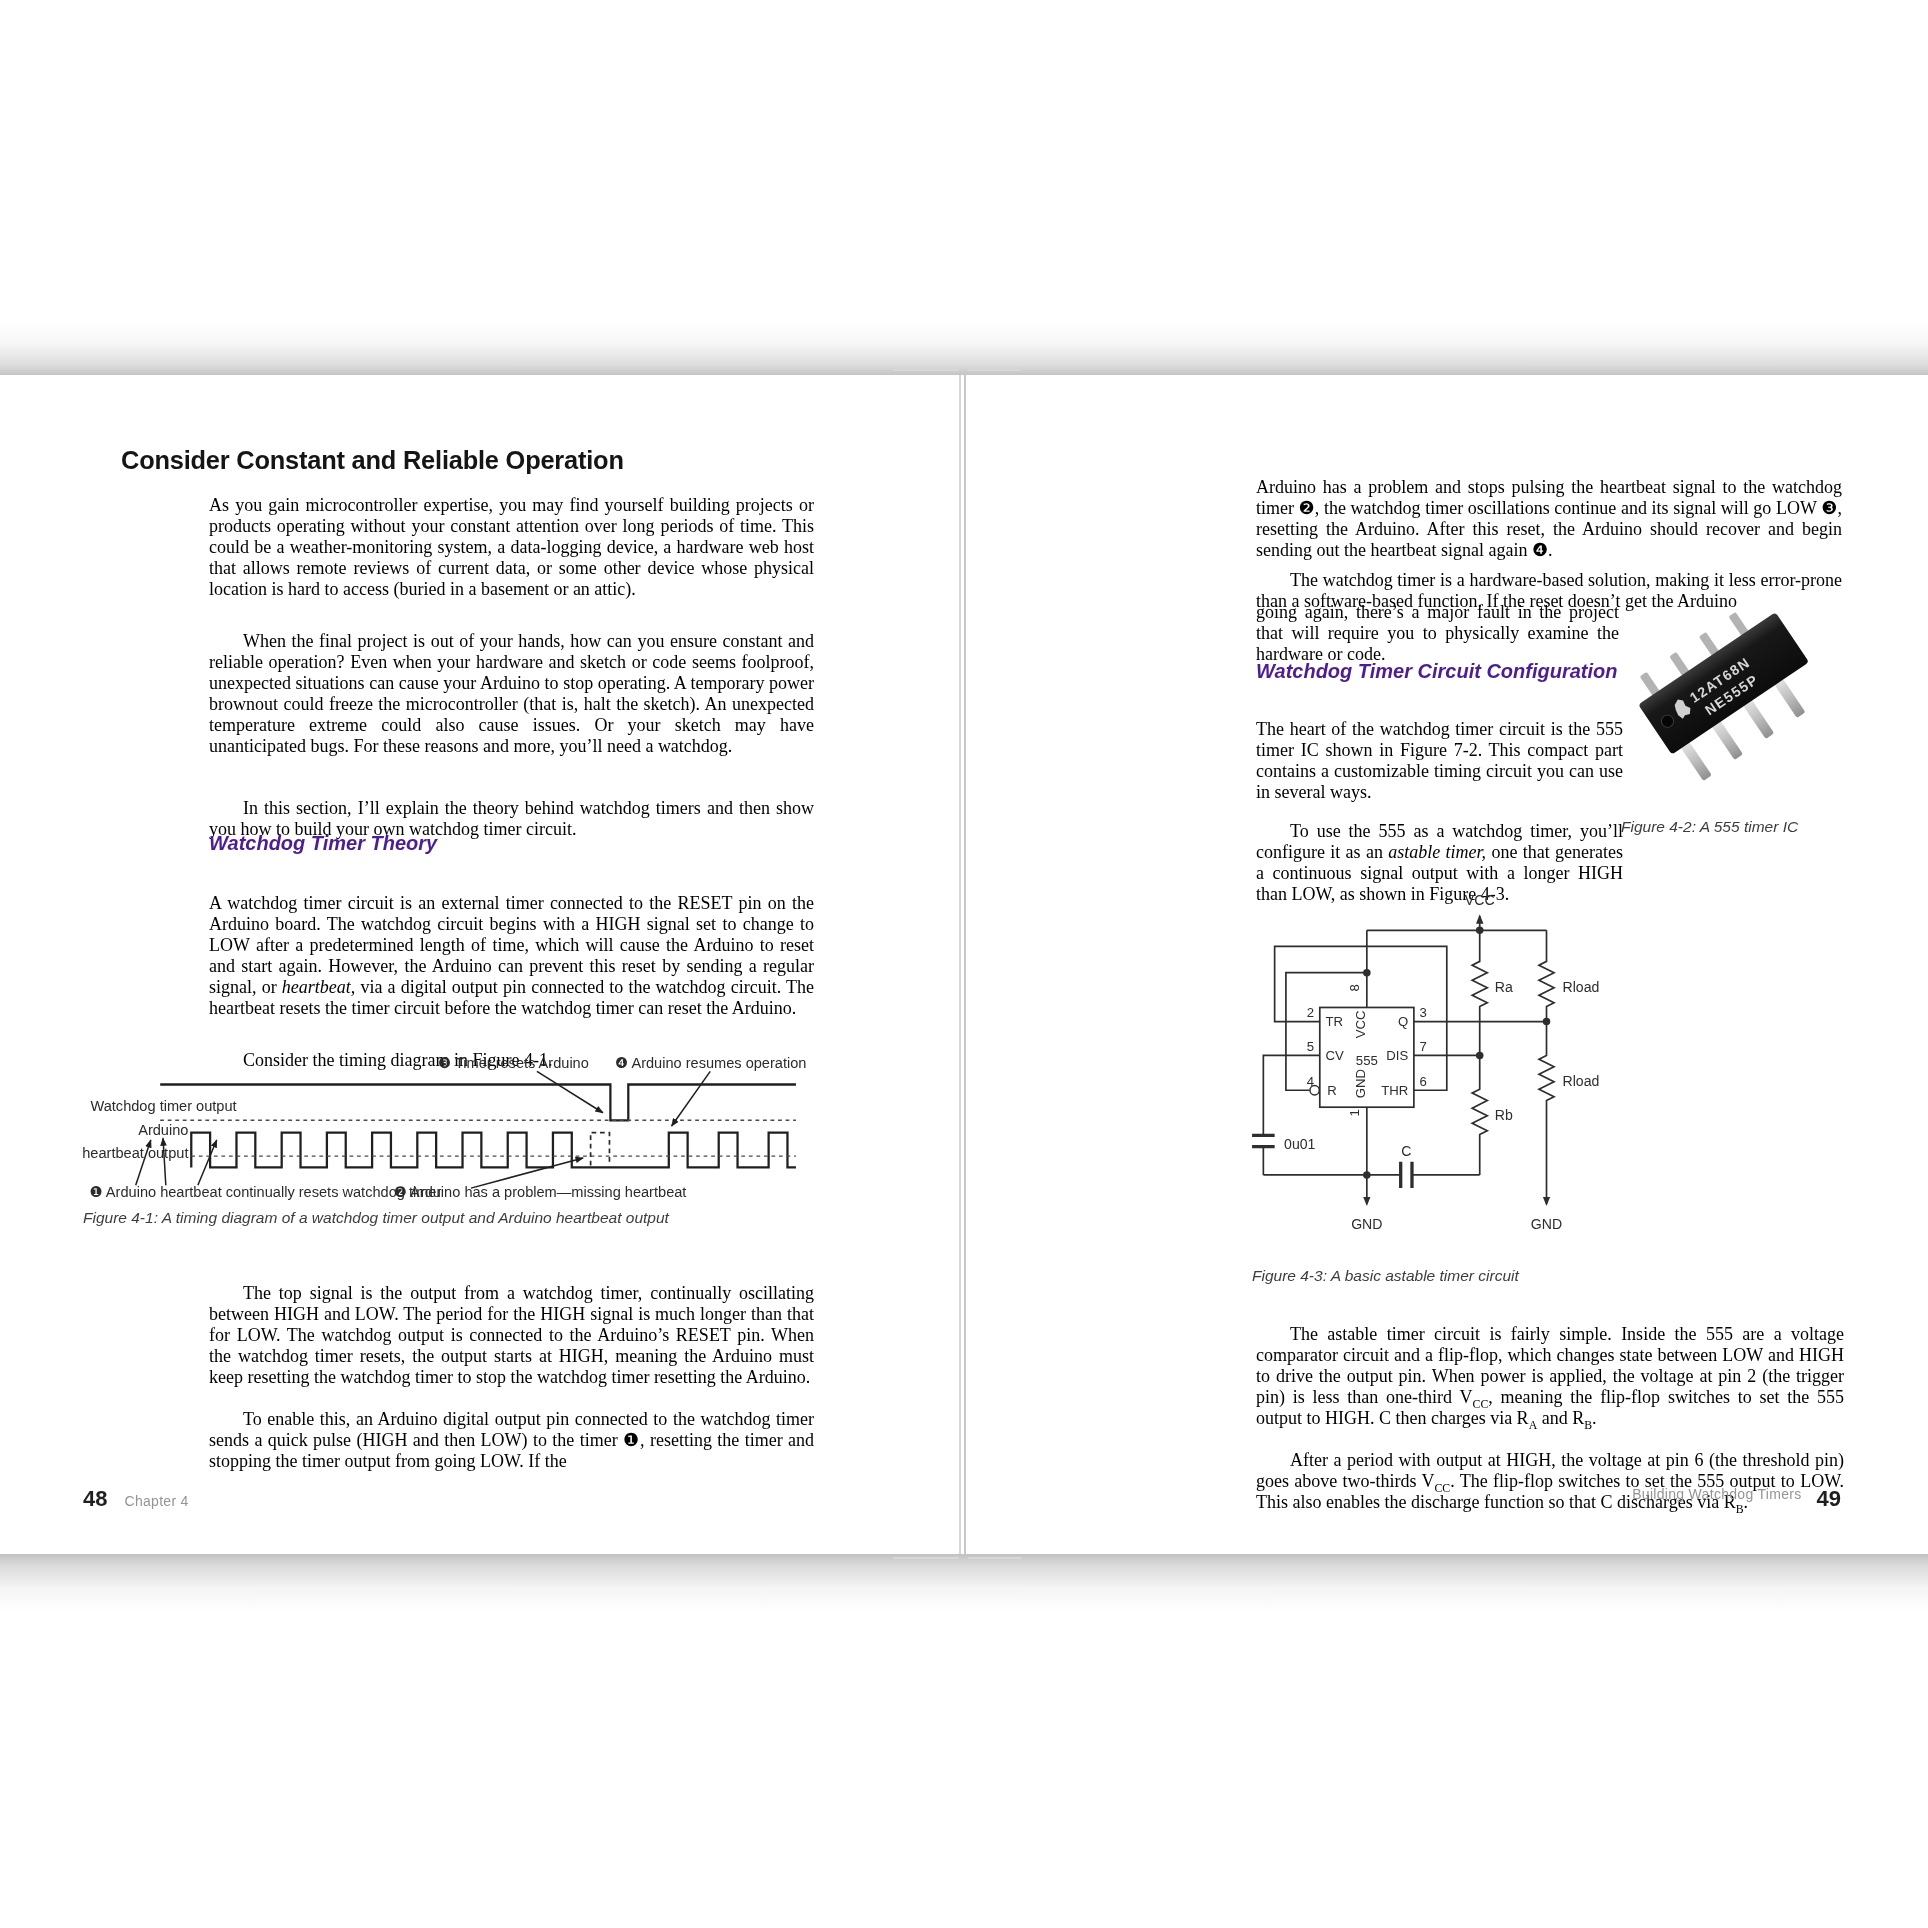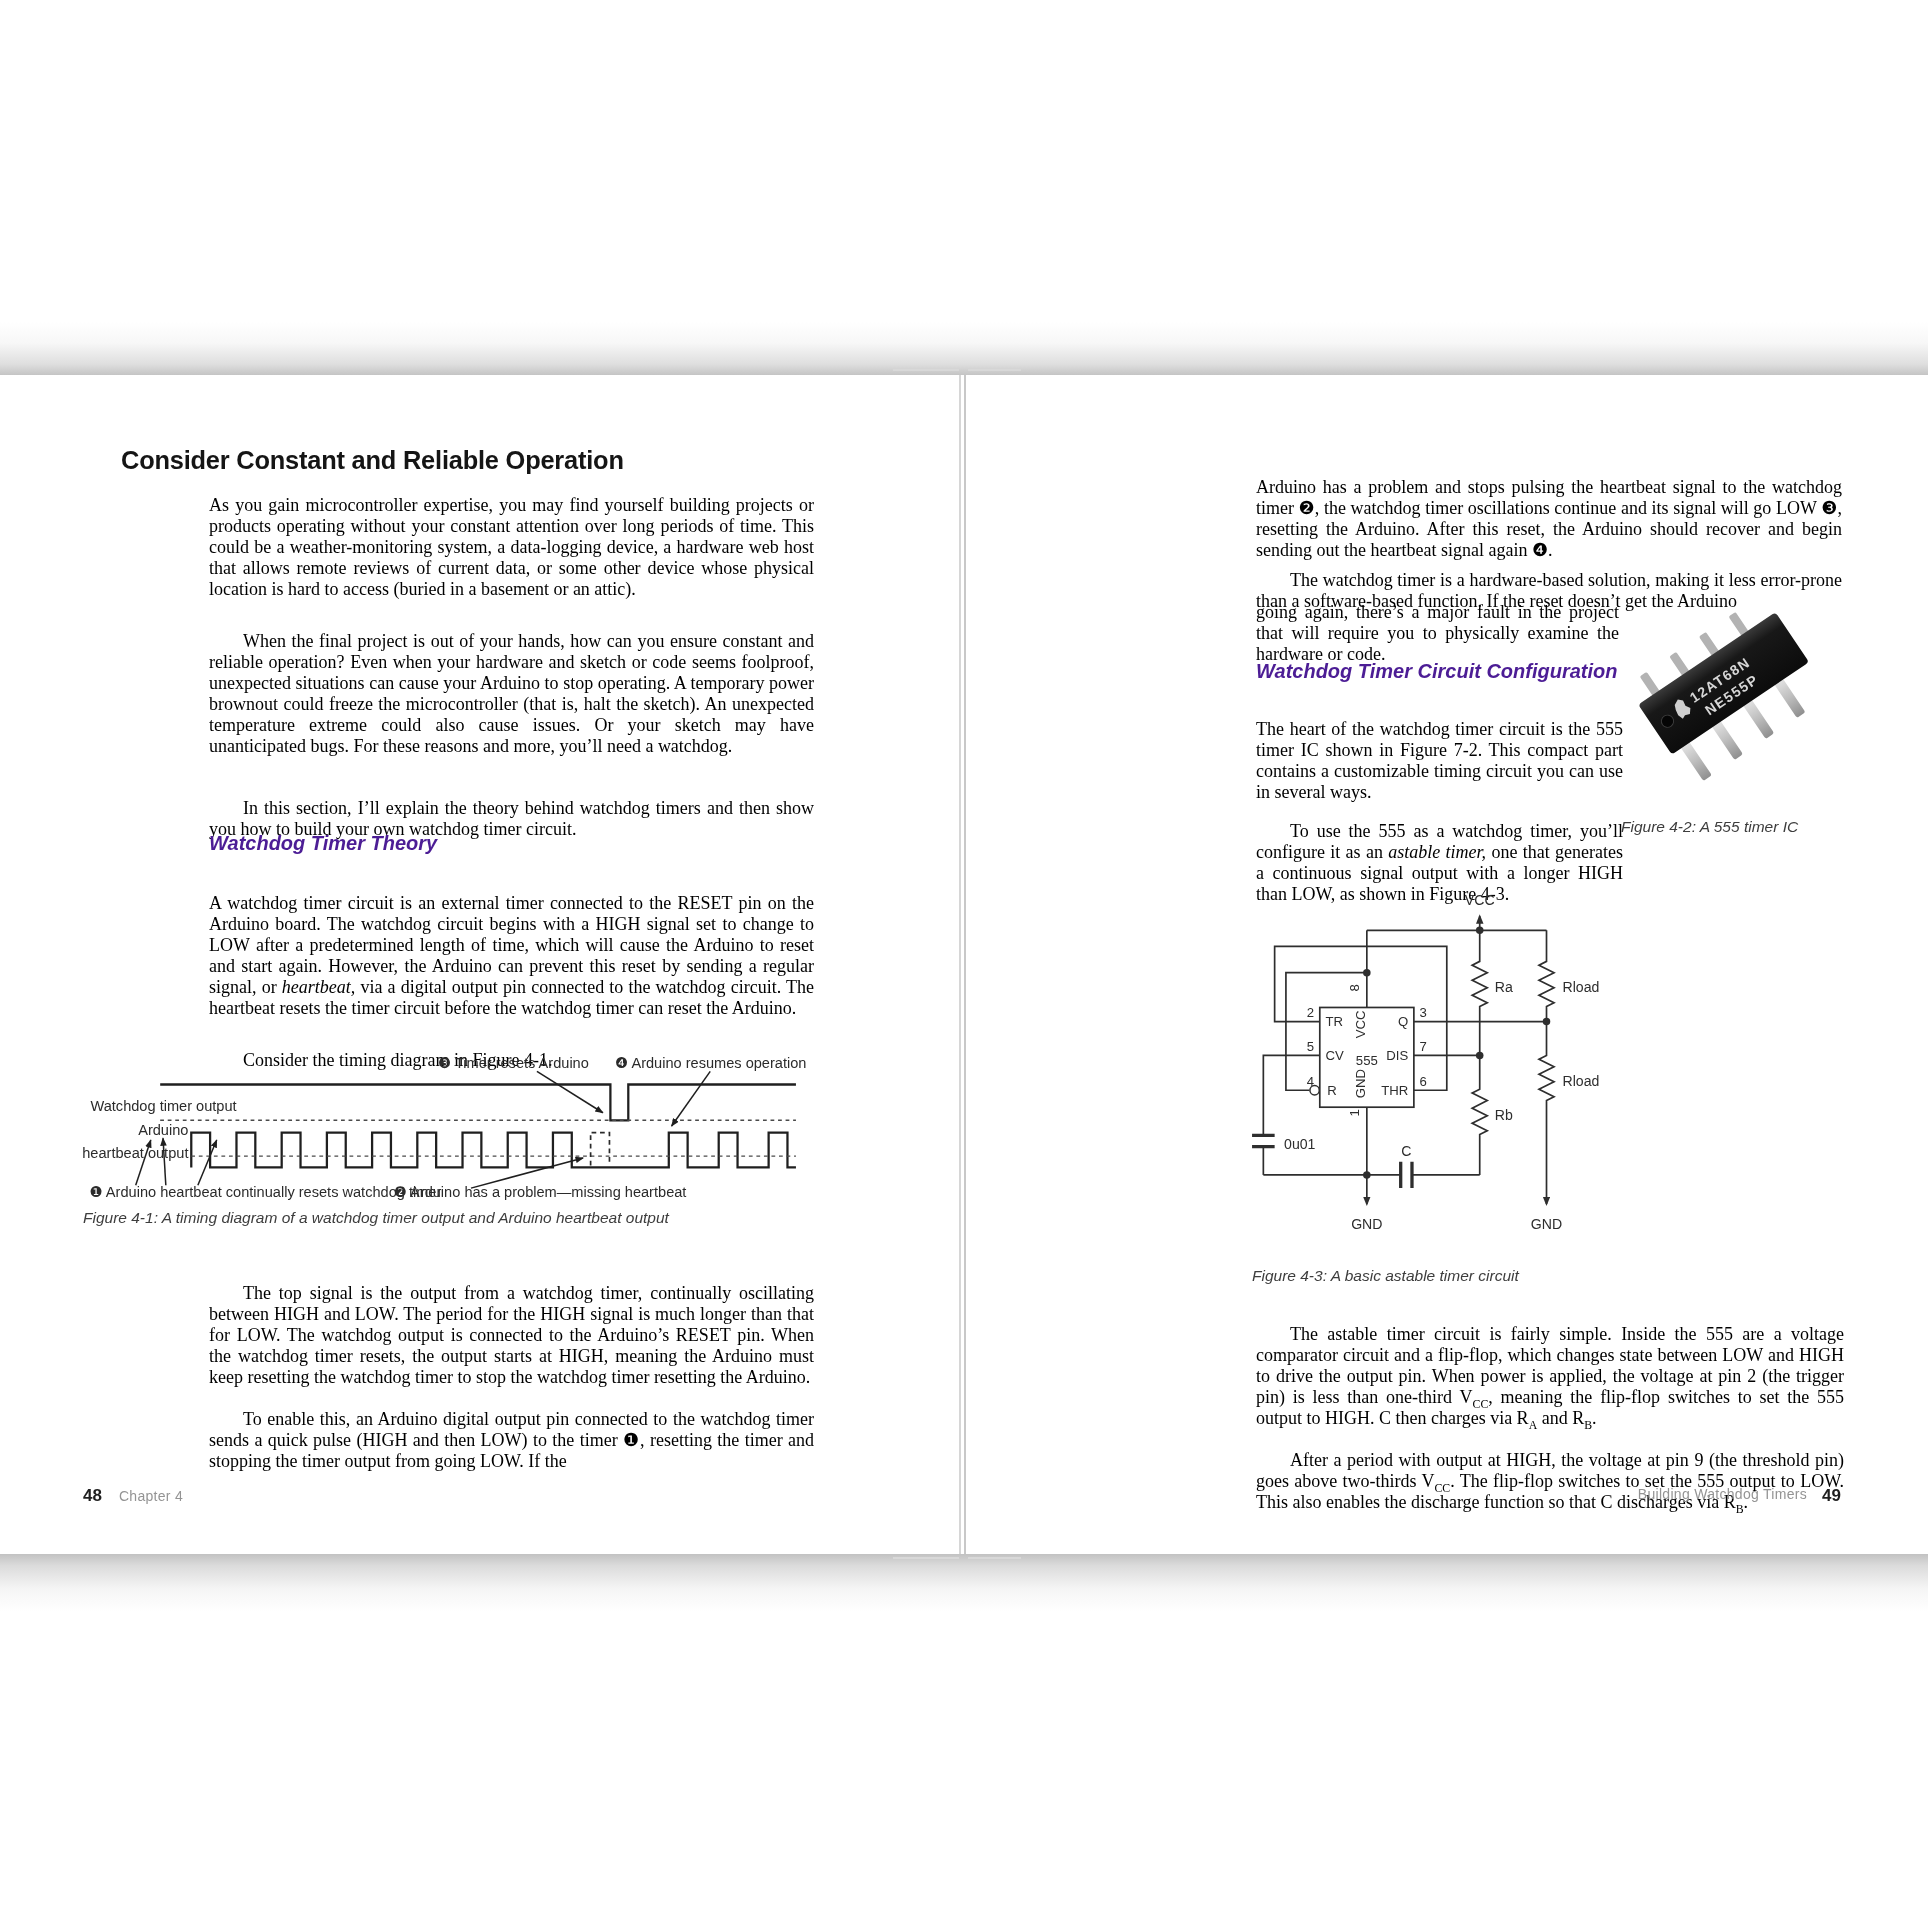--- a/index.html
+++ b/index.html
@@ -19,21 +19,21 @@
   .h1{font-family:"Liberation Sans","DejaVu Sans",sans-serif;font-weight:700;
       font-size:25.4px;line-height:28px;color:#151515;letter-spacing:-0.2px;}
   .h2{font-family:"Liberation Sans","DejaVu Sans",sans-serif;font-weight:700;font-style:italic;
       font-size:20px;line-height:23.5px;color:#4c1d95;}
   .bodytext{font-size:18px;line-height:21px;color:#000000;text-align:justify;}
   .ind{text-indent:34px;margin-top:28px;}
   .bodytext p,.bodytext span{margin:0;}
   .caption{font-family:"Liberation Sans","DejaVu Sans",sans-serif;font-style:italic;
       font-size:15.5px;color:#3d3d3d;}
   .pgnum{font-family:"Liberation Sans","DejaVu Sans",sans-serif;font-weight:700;
-      font-size:17px;color:#1f1f1f;}
+      font-size:22px;color:#1f1f1f;}
   .runtitle{font-family:"Liberation Sans","DejaVu Sans",sans-serif;font-size:14px;
       color:#949494;letter-spacing:0.3px;}
   sub{font-size:11.8px;line-height:0;}
   .footer-row{display:flex;align-items:baseline;gap:17px;}
   .footer-row-r{display:flex;align-items:flex-start;gap:15px;justify-content:flex-end;}
   
   svg text{font-family:"Liberation Sans","DejaVu Sans",sans-serif;}
   .figtext{font-size:15.5px;fill:#2b2b2b;}
   .schtext{font-size:15px;fill:#2e2e2e;}
   .schpin{font-size:14px;fill:#2e2e2e;}
@@ -209,19 +209,19 @@
     <text class="schpin" x="178" y="173">7</text>
     <text class="schpin" x="178" y="210">6</text>
     <text class="schpin" x="112" y="118" transform="rotate(-90 109 113)">8</text>
     <text class="schpin" x="112" y="251" transform="rotate(-90 109 246)">1</text>
   </g>
 </svg>
 <div class="abs caption" style="left:1252px;top:1267px;width:584px;">Figure 4-3: A basic astable timer circuit</div>
 
 <p class="abs bodytext ind" style="left:1256px;top:1296px;width:588px;"><span>The astable timer circuit is fairly simple. Inside the 555 are a voltage comparator circuit and a flip-flop, which changes state between LOW and HIGH to drive the output pin. When power is applied, the voltage at pin 2 (the trigger pin) is less than one-third V</span><sub>CC</sub><span>, meaning the flip-flop switches to set the 555 output to HIGH. C then charges via R</span><sub>A</sub><span> and R</span><sub>B</sub><span>.</span></p>
 
-<p class="abs bodytext ind" style="left:1256px;top:1422px;width:588px;"><span>After a period with output at HIGH, the voltage at pin 9 (the threshold pin) goes above two-thirds V</span><sub>CC</sub><span>. The flip-flop switches to set the 555 output to LOW. This also enables the discharge function so that C discharges via R</span><sub>B</sub><span>.</span></p>
+<p class="abs bodytext ind" style="left:1256px;top:1422px;width:588px;"><span>After a period with output at HIGH, the voltage at pin 6 (the threshold pin) goes above two-thirds V</span><sub>CC</sub><span>. The flip-flop switches to set the 555 output to LOW. This also enables the discharge function so that C discharges via R</span><sub>B</sub><span>.</span></p>
 
 <div class="abs footer-row-r" style="left:1412px;top:1486px;width:429px;">
   <span class="runtitle">Building Watchdog Timers</span>
   <span class="pgnum">49</span>
 </div>
 
 
 </body></html>

